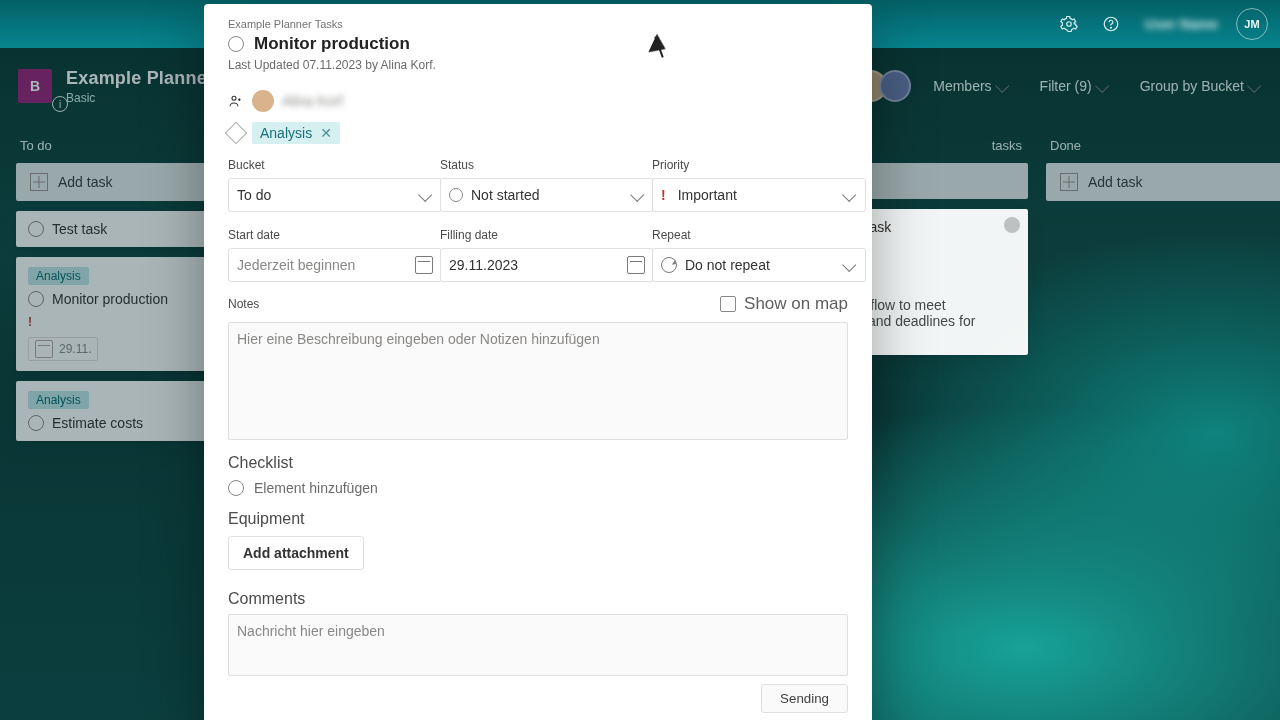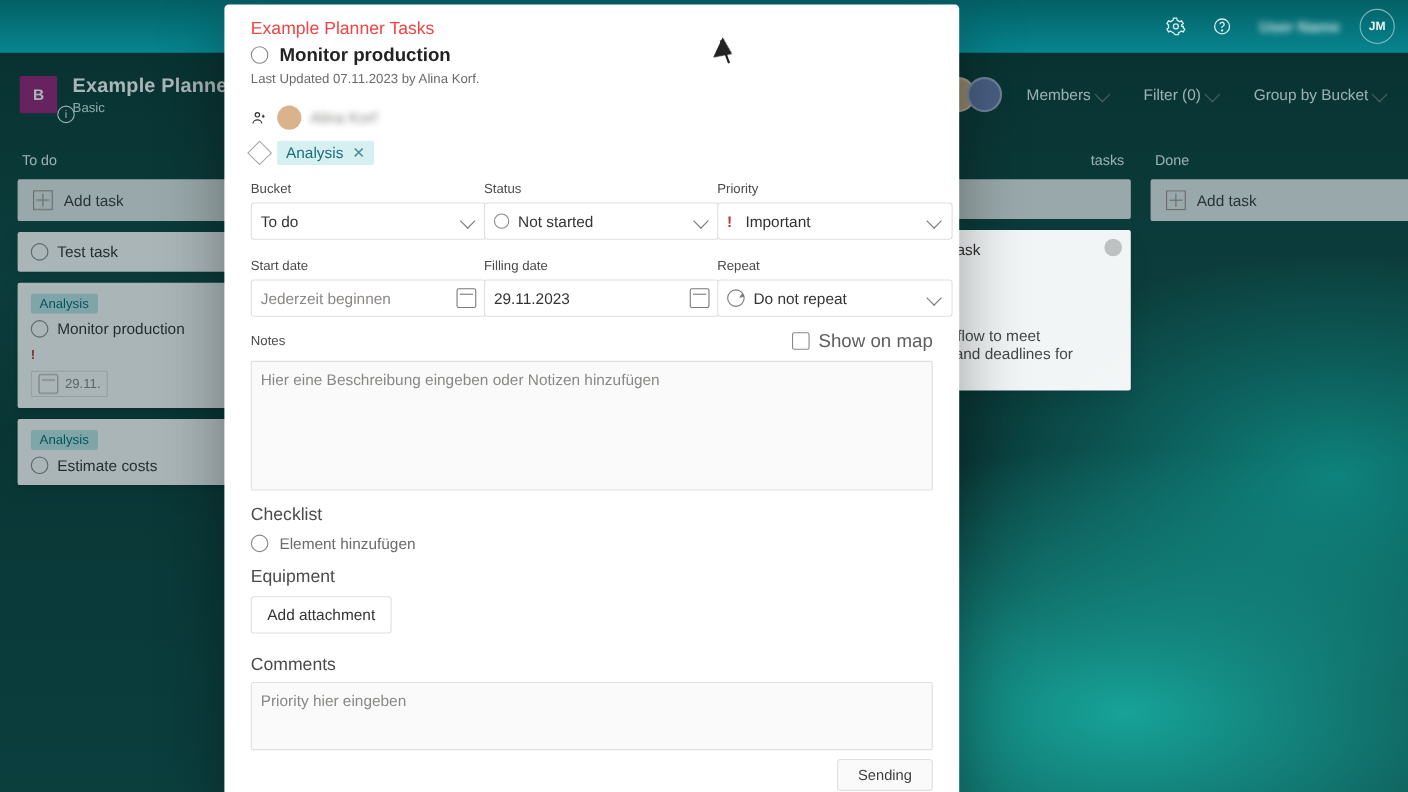--- a/index.html
+++ b/index.html
@@ -72,21 +72,21 @@
   .corner-user{position:absolute;right:8px;top:8px;width:16px;height:16px;border-radius:50%;background:#c9c9c9}
   
   .overlay{position:fixed;inset:48px 0 0 0;pointer-events:none}
   .overlay .scrim{position:absolute;inset:0;background:var(--bg-overlay)}
   
   .modal{
     position:fixed;left:204px;top:4px;width:620px;height:712px;border-radius:4px;
     background:var(--panel);box-shadow:0 20px 60px rgba(0,0,0,.35);
     padding:14px 24px 14px 24px;overflow:hidden;z-index:5;
   }
-  .m-crumb{font-size:16px;color:#ef4444}
+  .m-crumb{font-size:11px;color:#737373}
   .m-title{display:flex;align-items:center;gap:10px;margin-top:2px}
   .m-title .o-circle{width:14px;height:14px;border-color:#8a8886}
   .m-title h2{font-size:17px;font-weight:600;margin:2px 0 2px 0;color:#222}
   .m-updated{font-size:12px;color:#6b6b6b;margin-top:2px}
   .assignees{display:flex;align-items:center;gap:8px;margin:18px 0 6px 0}
   .a-avatar{width:22px;height:22px;border-radius:50%;background:#d9b38c;filter:blur(.5px)}
   .a-name{filter:blur(3px);color:#8a8886}
   .labels{display:flex;align-items:center;gap:8px;margin-top:10px}
   .tag-icon{width:14px;height:14px;border:1px solid #a7a7a7;transform:rotate(45deg)}
   .chip-rm{display:inline-flex;align-items:center;gap:8px;background:#d6eff1;color:#1b6f78;border-radius:2px;padding:3px 8px}
@@ -105,21 +105,21 @@
   .cal{width:16px;height:16px;border:1px solid #7a7a7a;border-radius:2px;position:relative}
   .cal::before{content:"";position:absolute;left:2px;right:2px;top:4px;height:1px;background:#7a7a7a}
   .repeat-ic{width:14px;height:14px;border:1px solid #7a7a7a;border-radius:50%;position:relative}
   .repeat-ic::after{content:"";position:absolute;right:-3px;top:3px;border:3px solid transparent;border-left-color:#7a7a7a;transform:rotate(35deg)}
   .notes-row{display:flex;align-items:center;justify-content:space-between;margin-top:12px}
   .chk{width:14px;height:14px;border:1px solid #8a8886;border-radius:2px;display:inline-block}
   .notes{margin-top:8px}
   .notes .area{border:1px solid var(--line);background:#fafafa;border-radius:2px;height:100px;padding:8px;color:#8a8886}
   .section-label{font-size:16px;color:#4b4b4b;margin-top:14px}
   .cl-item{display:flex;gap:10px;align-items:center;margin-top:8px;color:#6b6b6b}
-  .attach-btn{display:inline-flex;align-items:center;border:1px solid var(--line);border-radius:3px;padding:8px 14px;margin-top:8px;font-weight:400;color:#333;cursor:pointer}
+  .attach-btn{display:inline-flex;align-items:center;border:1px solid var(--line);border-radius:3px;padding:8px 14px;margin-top:8px;font-weight:700;color:#333;cursor:pointer}
   .comments .area{border:1px solid var(--line);background:#fafafa;border-radius:2px;height:44px;padding:8px;color:#8a8886}
   .send-btn{float:right;margin-top:8px;border:1px solid var(--line);color:#404040;background:#fafafa;border-radius:3px;padding:6px 18px}
   
   .cursor{position:absolute;left:448px;top:32px;width:24px;height:28px;pointer-events:none}
   .cursor::before{content:"";position:absolute;left:6px;top:0;border-left:2px solid #222;height:22px;transform:rotate(-20deg)}
   .cursor::after{content:"";position:absolute;left:0;top:0;width:0;height:0;border-left:14px solid #222;border-top:10px solid transparent;border-bottom:10px solid transparent;transform:rotate(25deg);
     filter:drop-shadow(0 0 0 #222)}
   
   .info-dot{width:14px;height:14px;border-radius:50%;border:1px solid #e9f7f6;color:#e9f7f6;display:flex;align-items:center;justify-content:center;font-size:10px;position:absolute;left:52px;top:48px}
   
@@ -160,21 +160,21 @@
   <div class="right">
     <span style="display:inline-flex">
       <span class="mini-avatar"></span>
       <span class="mini-avatar b"></span>
     </span>
     <span class="pill ctl">
       <span>Members</span>
       <span class="caret"></span>
     </span>
     <span class="pill ctl">
-      <span>Filter (0)</span>
+      <span>Filter (9)</span>
       <span class="caret"></span>
     </span>
     <span class="pill ctl">
       <span>Group by Bucket</span>
       <span class="caret"></span>
     </span>
   </div>
 </div>
 
 <div class="overlay">
@@ -346,21 +346,21 @@
   </div>
 
   <div class="section-label">Equipment</div>
   <div class="attach-btn">
     <span>Add attachment</span>
   </div>
 
   <div class="section-label" style="margin-top:20px">Comments</div>
   <div class="comments" style="margin-top:6px">
     <div class="area">
-      <span>Priority hier eingeben</span>
+      <span>Nachricht hier eingeben</span>
     </div>
     <button class="send-btn">
       <span>Sending</span>
     </button>
   </div>
 
   <div class="cursor"></div>
 </div>
 
 </body></html>

